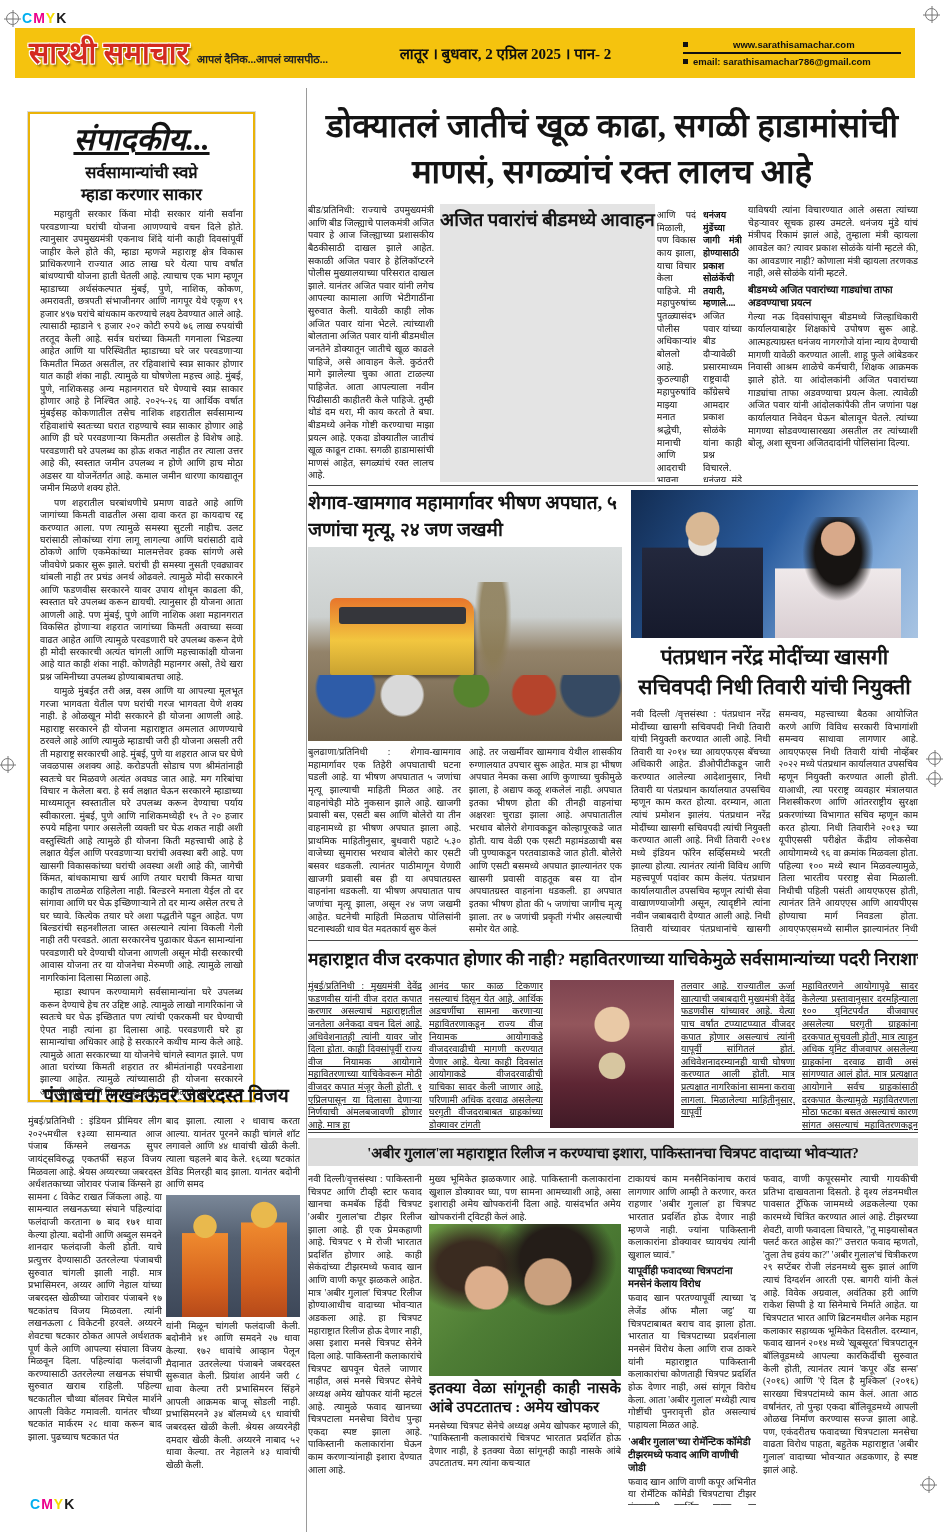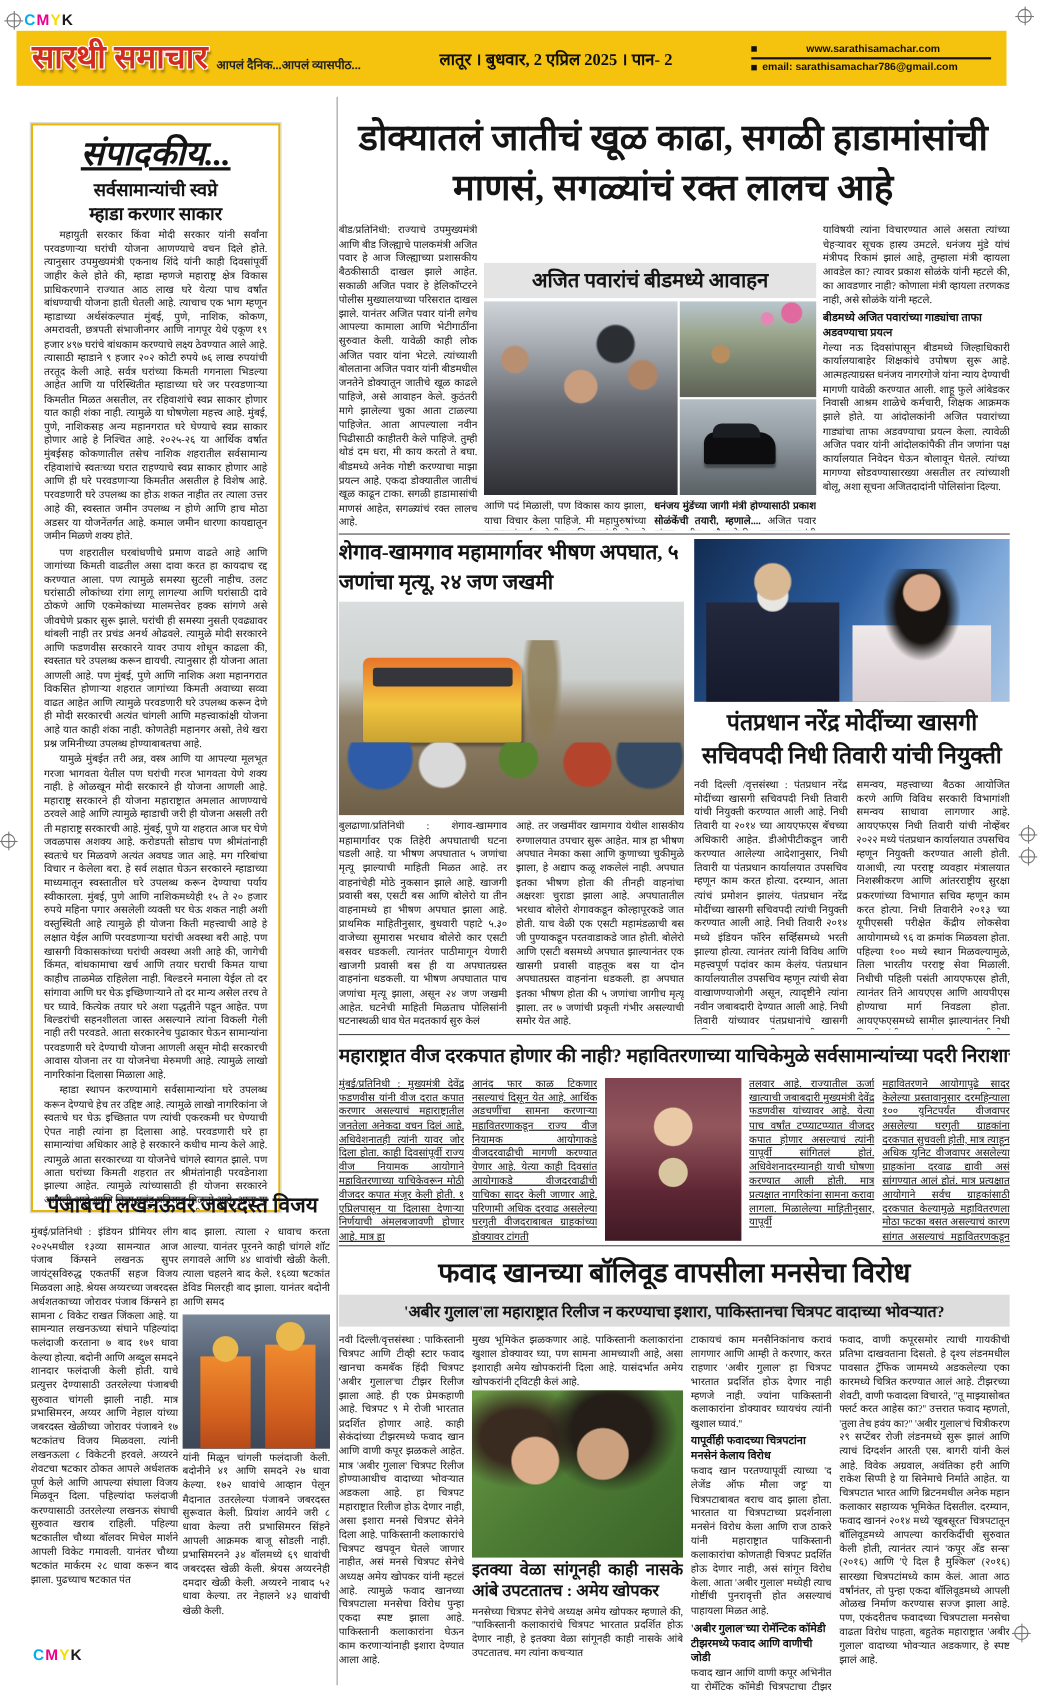--- a/index.html
+++ b/index.html
@@ -46,21 +46,21 @@
   .ckt-cols { display:flex; gap:4px; }
   .ckt-col { width:134px; }
 
   
   .xl-head { position:absolute; left:306px; top:104px; width:612px; height:108px; overflow:hidden;
              font-size:33px; font-weight:bold; text-align:center; line-height:1.38; }
 
   
   .rowA { position:absolute; left:308px; top:204px; width:610px; height:278px; display:flex; gap:6px; }
   .colA1 { width:126px; overflow:hidden; }
-  .centerA { width:302px; display:flex; flex-direction:column;margin-top:35px; }
+  .centerA { width:302px; display:flex; flex-direction:row; }
   .bandA { background:#E4E4E4; font-weight:bold; font-size:18.5px; text-align:center; padding:2px 0 4px; }
   .photosA { display:flex; height:176px; margin-top:3px; gap:2px; }
   .pA-side { width:41%; display:flex; flex-direction:column; gap:2px; }
   .pA-side > div { flex:1; }
   .capsA { display:flex; gap:7px; margin-top:5px; flex:1; overflow:hidden; }
   .capsA p { flex:1; }
   .colA3 { flex:1; overflow:hidden; }
 
   
   .ph { position:relative; overflow:hidden; background:#999; }
@@ -277,21 +277,20 @@
     <p class="body pc">मुंबई/प्रतिनिधी : मुख्यमंत्री देवेंद्र फडणवीस यांनी वीज दरात कपात करणार असल्याचं महाराष्ट्रातील जनतेला अनेकदा वचन दिलं आहे. अधिवेशनातही त्यांनी यावर जोर दिला होता. काही दिवसांपूर्वी राज्य वीज नियामक आयोगाने महावितरणाच्या याचिकेवरून मोठी वीजदर कपात मंजूर केली होती. १ एप्रिलपासून या दिलासा देणाऱ्या निर्णयाची अंमलबजावणी होणार आहे. मात्र हा</p>
     <p class="body pc">आनंद फार काळ टिकणार नसल्याचं दिसून येत आहे. आर्थिक अडचणींचा सामना करणाऱ्या महावितरणाकडून राज्य वीज नियामक आयोगाकडे वीजदरवाढीची मागणी करण्यात येणार आहे. येत्या काही दिवसांत आयोगाकडे वीजदरवाढीची याचिका सादर केली जाणार आहे. परिणामी अधिक दरवाढ असलेल्या घरगुती वीजदराबाबत ग्राहकांच्या डोक्यावर टांगती</p>
     <div class="ph ph-fadnavis"></div>
     <p class="body pc">तलवार आहे. राज्यातील ऊर्जा खात्याची जबाबदारी मुख्यमंत्री देवेंद्र फडणवीस यांच्यावर आहे. येत्या पाच वर्षांत टप्प्याटप्प्यात वीजदर कपात होणार असल्याचं त्यांनी यापूर्वी सांगितलं होतं. अधिवेशनादरम्यानही याची घोषणा करण्यात आली होती. मात्र प्रत्यक्षात नागरिकांना सामना करावा लागला. मिळालेल्या माहितीनुसार, यापूर्वी</p>
     <p class="body pc">महावितरणने आयोगापुढे सादर केलेल्या प्रस्तावानुसार दरमहिन्याला १०० युनिटपर्यंत वीजवापर असलेल्या घरगुती ग्राहकांना दरकपात सुचवली होती, मात्र त्याहून अधिक युनिट वीजवापर असलेल्या ग्राहकांना दरवाढ द्यावी असं सांगण्यात आलं होतं. मात्र प्रत्यक्षात आयोगाने सर्वच ग्राहकांसाठी दरकपात केल्यामुळे महावितरणला मोठा फटका बसत असल्याचं कारण सांगत असल्याचं महावितरणकडून सांगितलं जात आहे.</p>
   </div>
 
   <div class="hrule" style="left:308px; top:1132px; width:610px;"></div>
 
   <div class="rowD">
-    <h2 class="fw-head">फवाद खानच्या बॉलिवूड वापसीला मनसेचा विरोध</h2>
     <div class="bandD">'अबीर गुलाल'ला महाराष्ट्रात रिलीज न करण्याचा इशारा, पाकिस्तानचा चित्रपट वादाच्या भोवऱ्यात?</div>
     <div class="colsD">
       <div class="cD c1">
         <p class="body">नवी दिल्ली/वृत्तसंस्था : पाकिस्तानी चित्रपट आणि टीव्ही स्टार फवाद खानचा कमबॅक हिंदी चित्रपट 'अबीर गुलाल'चा टीझर रिलीज झाला आहे. ही एक प्रेमकहाणी आहे. चित्रपट ९ मे रोजी भारतात प्रदर्शित होणार आहे. काही सेकंदांच्या टीझरमध्ये फवाद खान आणि वाणी कपूर झळकले आहेत. मात्र 'अबीर गुलाल' चित्रपट रिलीज होण्याआधीच वादाच्या भोवऱ्यात अडकला आहे. हा चित्रपट महाराष्ट्रात रिलीज होऊ देणार नाही, असा इशारा मनसे चित्रपट सेनेने दिला आहे. पाकिस्तानी कलाकारांचे चित्रपट खपवून घेतले जाणार नाहीत, असं मनसे चित्रपट सेनेचे अध्यक्ष अमेय खोपकर यांनी म्हटलं आहे. त्यामुळे फवाद खानच्या चित्रपटाला मनसेचा विरोध पुन्हा एकदा स्पष्ट झाला आहे. पाकिस्तानी कलाकारांना घेऊन काम करणाऱ्यांनाही इशारा देण्यात आला आहे.</p>
       </div>
       <div class="cD c2">
         <p class="body">मुख्य भूमिकेत झळकणार आहे. पाकिस्तानी कलाकारांना खुशाल डोक्यावर घ्या, पण सामना आमच्याशी आहे, असा इशाराही अमेय खोपकरांनी दिला आहे. यासंदर्भात अमेय खोपकरांनी ट्विटही केलं आहे.</p>
         <div class="ph ph-couple"></div>
         <p class="capD">इतक्या वेळा सांगूनही काही नासके आंबे उपटतातच : अमेय खोपकर</p>
         <p class="body">मनसेच्या चित्रपट सेनेचे अध्यक्ष अमेय खोपकर म्हणाले की, ''पाकिस्तानी कलाकारांचे चित्रपट भारतात प्रदर्शित होऊ देणार नाही, हे इतक्या वेळा सांगूनही काही नासके आंबे उपटतातच. मग त्यांना कचऱ्यात</p>

